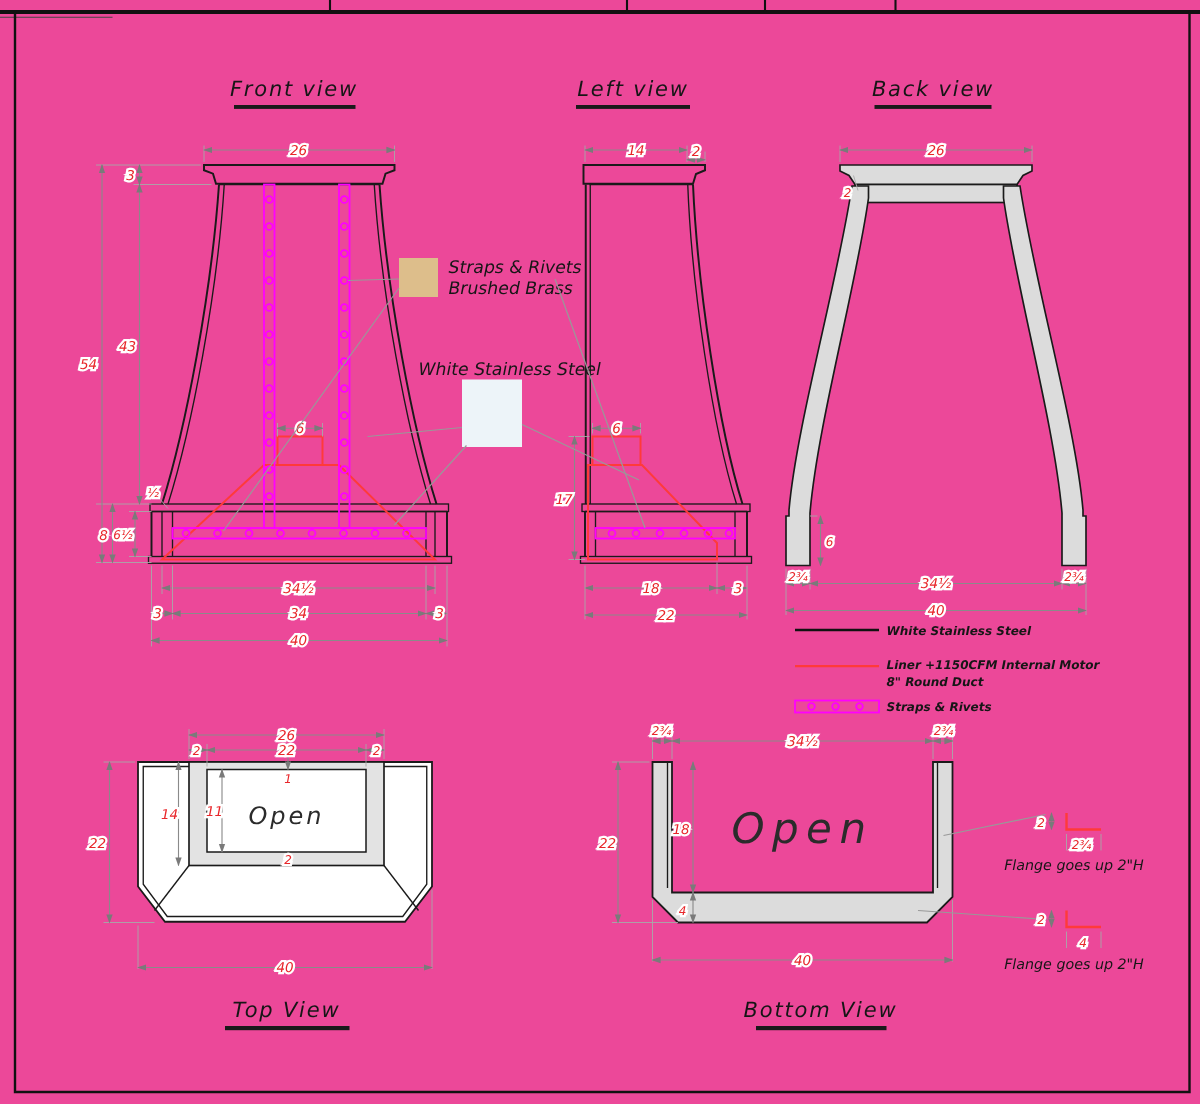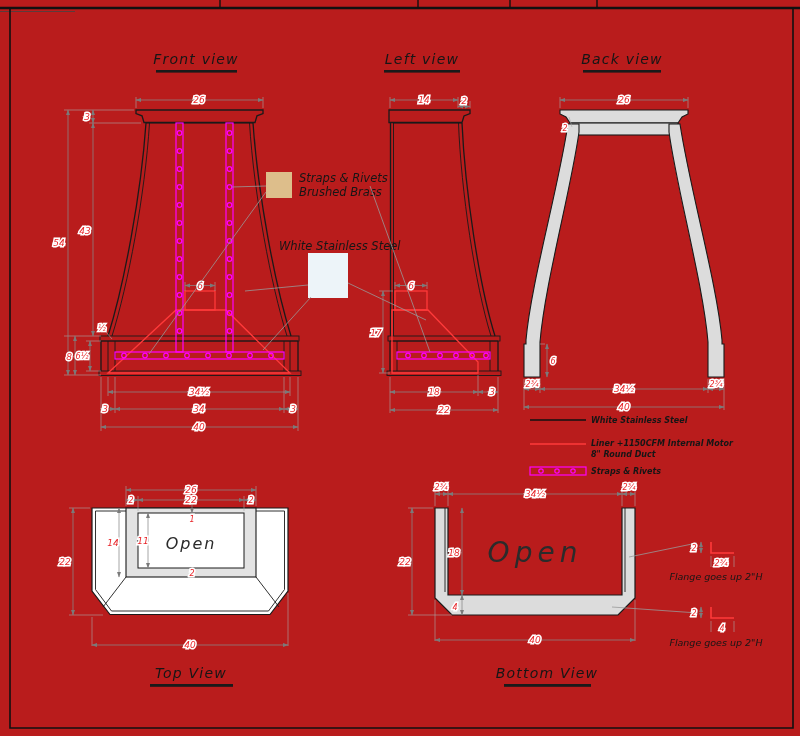--- a/index.html
+++ b/index.html
@@ -1,16 +1,16 @@
 <!DOCTYPE html>
 <html><head>
 <meta charset="utf-8">
 <style>
   html,body{margin:0;padding:0;background:#ffffff;}
-  #stage{position:relative;width:800px;height:736px;background:#b91c1c;overflow:hidden;
+  #stage{position:relative;width:800px;height:736px;background:#ec4899;overflow:hidden;
          font-family:"DejaVu Sans",sans-serif;}
   svg{position:absolute;left:0;top:0;}
   
   .k  {stroke:#1a1a1a;stroke-width:1.3;fill:none;}
   .k2 {stroke:#1a1a1a;stroke-width:0.9;fill:none;}
   .gf {fill:#dcdcdc;stroke:#1a1a1a;stroke-width:1.1;}
   .wf {fill:#ffffff;stroke:#1a1a1a;stroke-width:1.2;}
   .m  {stroke:#ff00ff;stroke-width:1.2;fill:none;}
   .r  {stroke:#ff3a3a;stroke-width:1.3;fill:none;}
   .d  {stroke:#8a8a8a;stroke-width:0.75;fill:none;}

